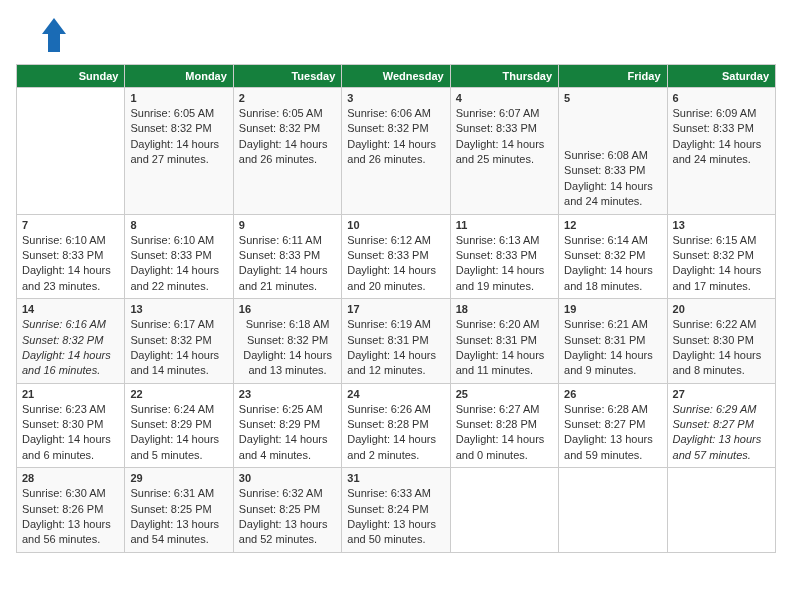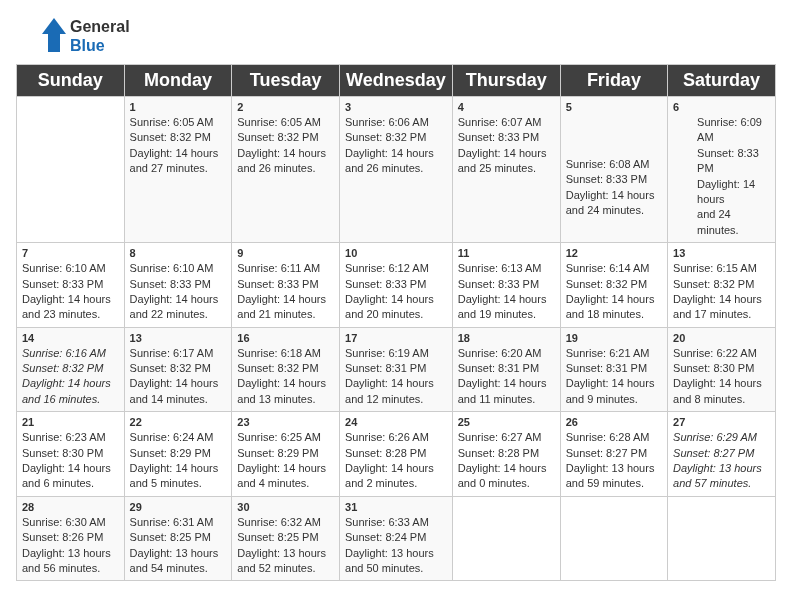--- a/index.html
+++ b/index.html
@@ -33,25 +33,25 @@
       font-size: 15px;
       color: #333;
       font-weight: bold;
     }
     table {
       width: 100%;
       border-collapse: collapse;
       font-size: 10px;
     }
     thead tr th {
-      background-color: #404040;
+      background-color: #15803d;
       color: #fff;
-      text-align: center;
+      text-align: right;
       padding: 5px 6px;
-      font-size: 18px;
+      font-size: 11px;
       font-weight: bold;
       border: 1px solid #ccc;
     }
     tbody tr td {
       border: 1px solid #ccc;
       vertical-align: top;
       padding: 4px 5px;
       width: 14.28%;
       height: 80px;
       background: #fff;
@@ -76,24 +76,20 @@
     }
   </style>
 </head>
 <body>
 
 <div class="header-area">
   <div class="logo">
       <svg width="50" height="40" viewBox="0 0 50 40">
         <polygon points="38,2 50,18 44,18 44,36 32,36 32,18 26,18" fill="#1a6bb5"></polygon>
       </svg>
-      <div style="font-size: 16px; font-weight: bold; line-height: 1.2;">
-        <div style="color: rgb(51, 51, 51);">General</div>
-        <div style="color: rgb(26, 107, 181);">Blue</div>
-      </div>
     </div>
   <div class="title-area">
     <div class="month-title"></div>
     <div class="location-title"></div>
   </div>
 </div>
 
 <table>
   <thead>
     <tr>
@@ -139,21 +135,21 @@
         </td>
         <td>
           <span class="day-number">5</span>
           <div class="day-info" style="white-space: pre-line; margin-top: 44px;">Sunrise: 6:08 AM
 Sunset: 8:33 PM
 Daylight: 14 hours
 and 24 minutes.</div>
         </td>
         <td>
           <span class="day-number">6</span>
-          <div class="day-info" style="white-space: pre-line; margin-left: 24px;">Sunrise: 6:09 AM
+          <div class="day-info" style="white-space: pre-line;">Sunrise: 6:09 AM
 Sunset: 8:33 PM
 Daylight: 14 hours
 and 24 minutes.</div>
         </td>
       </tr>
       <tr>
         <td>
           <span class="day-number">7</span>
           <div class="day-info" style="white-space: pre-line;">Sunrise: 6:10 AM
 Sunset: 8:33 PM
@@ -213,21 +209,21 @@
         </td>
         <td>
           <span class="day-number">13</span>
           <div class="day-info" style="white-space: pre-line;">Sunrise: 6:17 AM
 Sunset: 8:32 PM
 Daylight: 14 hours
 and 14 minutes.</div>
         </td>
         <td>
           <span class="day-number">16</span>
-          <div class="day-info" style="white-space: pre-line;">Sunrise: 6:18 AM
+          <div class="day-info" style="white-space: pre-line; text-align: center;">Sunrise: 6:18 AM
 Sunset: 8:32 PM
 Daylight: 14 hours
 and 13 minutes.</div>
         </td>
         <td>
           <span class="day-number">17</span>
           <div class="day-info" style="white-space: pre-line;">Sunrise: 6:19 AM
 Sunset: 8:31 PM
 Daylight: 14 hours
 and 12 minutes.</div>

